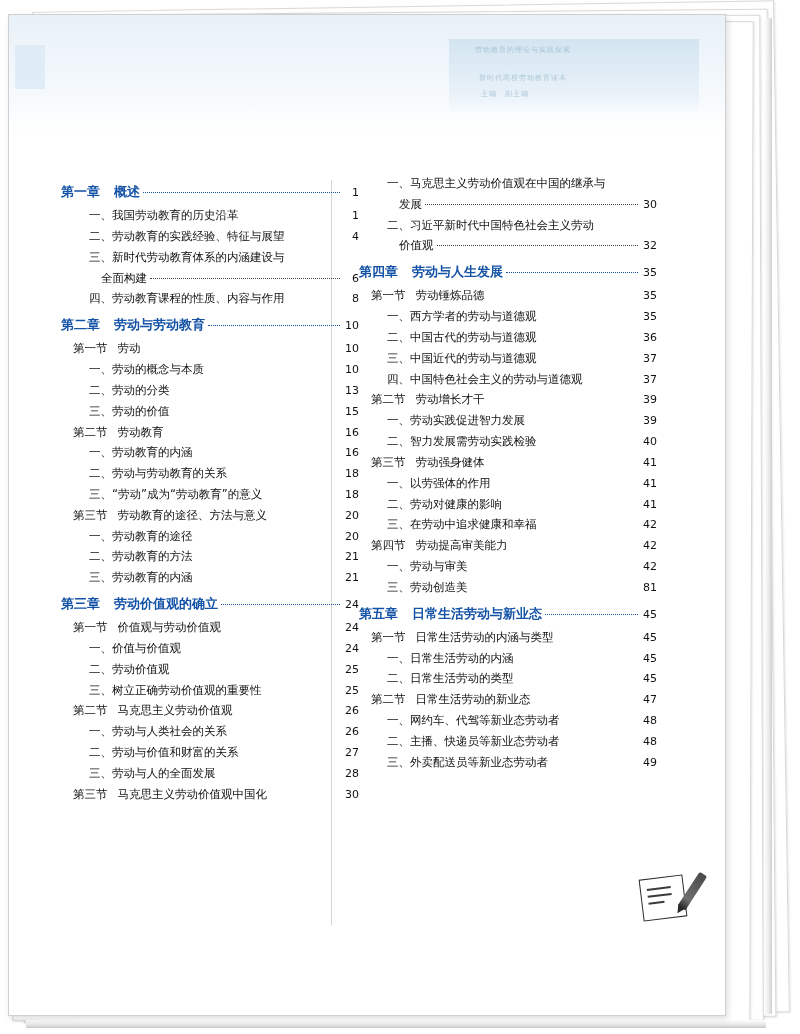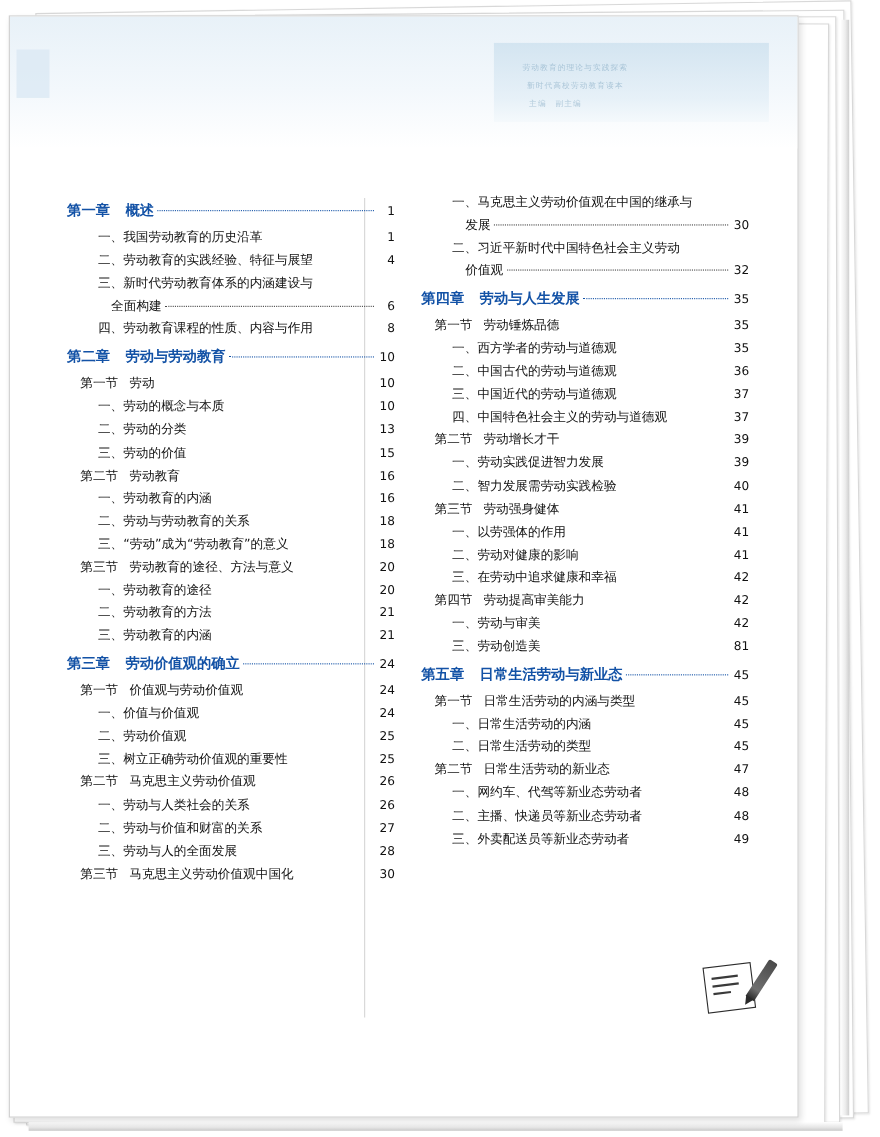--- a/index.html
+++ b/index.html
@@ -56,21 +56,21 @@
     opacity: .85;
   }
   .wash-ghost {
     position: absolute;
     color: #7fa6c0;
     font-size: 7px;
     letter-spacing: 1px;
     opacity: .55;
     white-space: nowrap;
   }
-  .gh1 { left: 466px; top: 42px; }
+  .gh1 { left: 466px; top: 30px; }
   .gh2 { left: 470px; top: 58px; }
   .gh3 { left: 472px; top: 74px; }
 
   .corner-tab {
     position: absolute;
     left: 6px; top: 30px;
     width: 30px; height: 44px;
     background: #dbe9f4;
     opacity: .8;
   }
@@ -91,21 +91,20 @@
   }
 
   
   .toc {
     position: absolute;
     left: 52px;
     top: 160px;
     width: 620px;
     height: 760px;
     display: flex;
-    gap: 24px;
   }
   .col {
     width: 298px;
     position: relative;
   }
   .col-divider {
     position: absolute;
     left: 322px;
     top: 165px;
     width: 1px;

